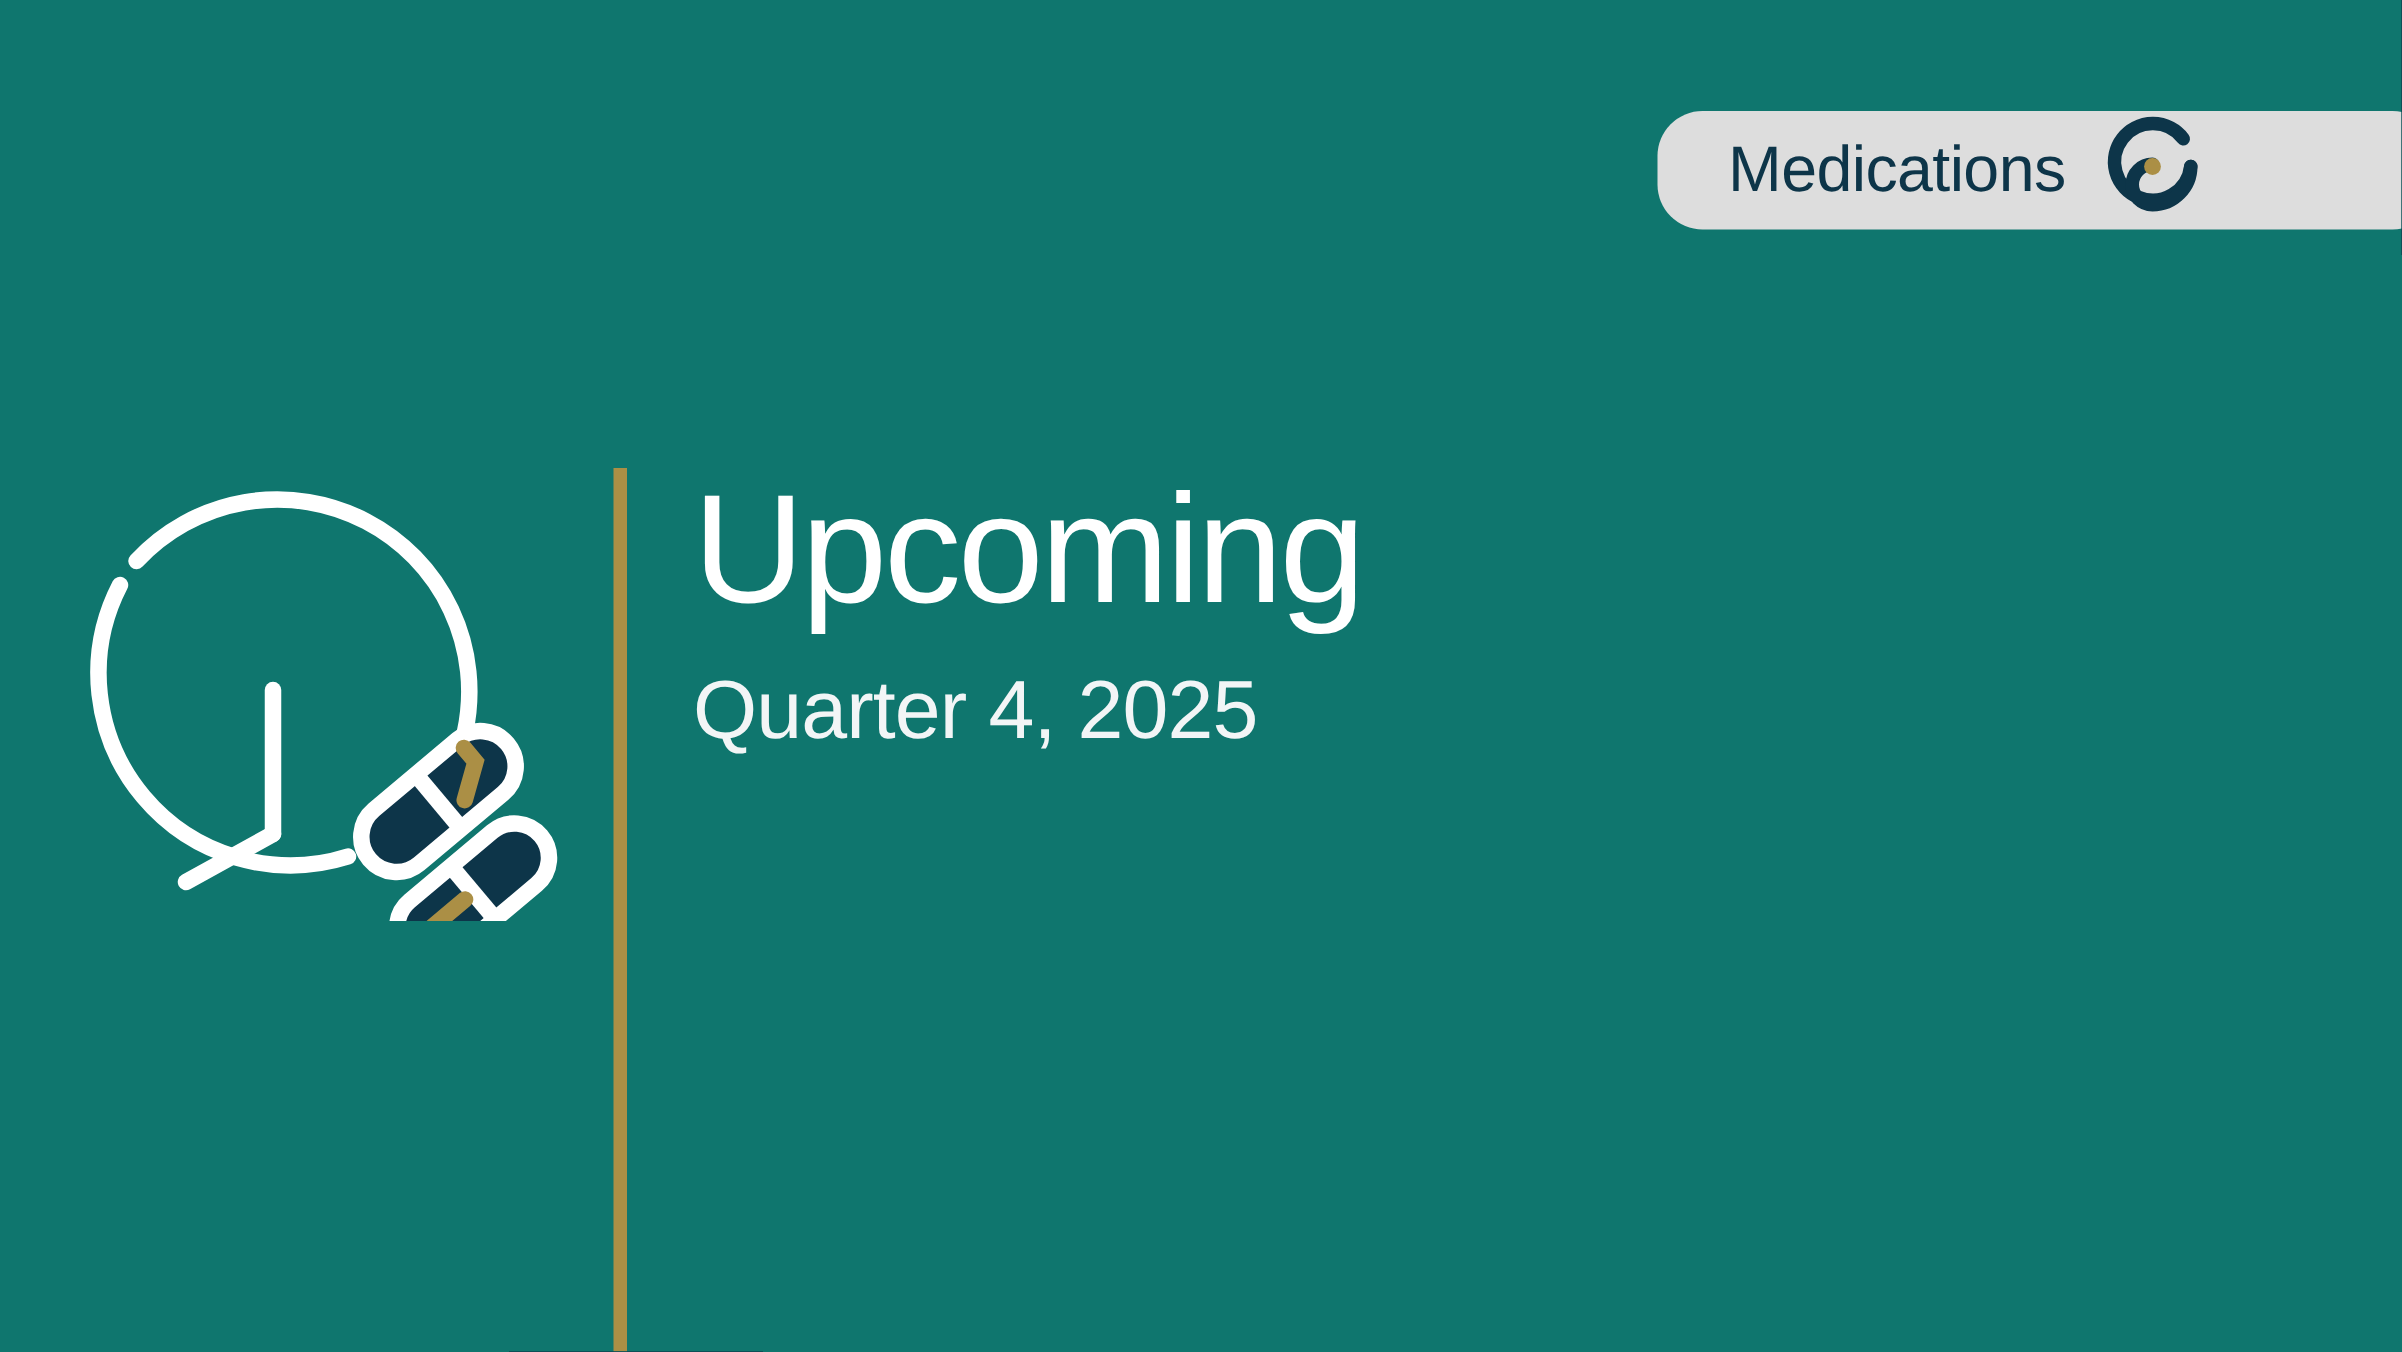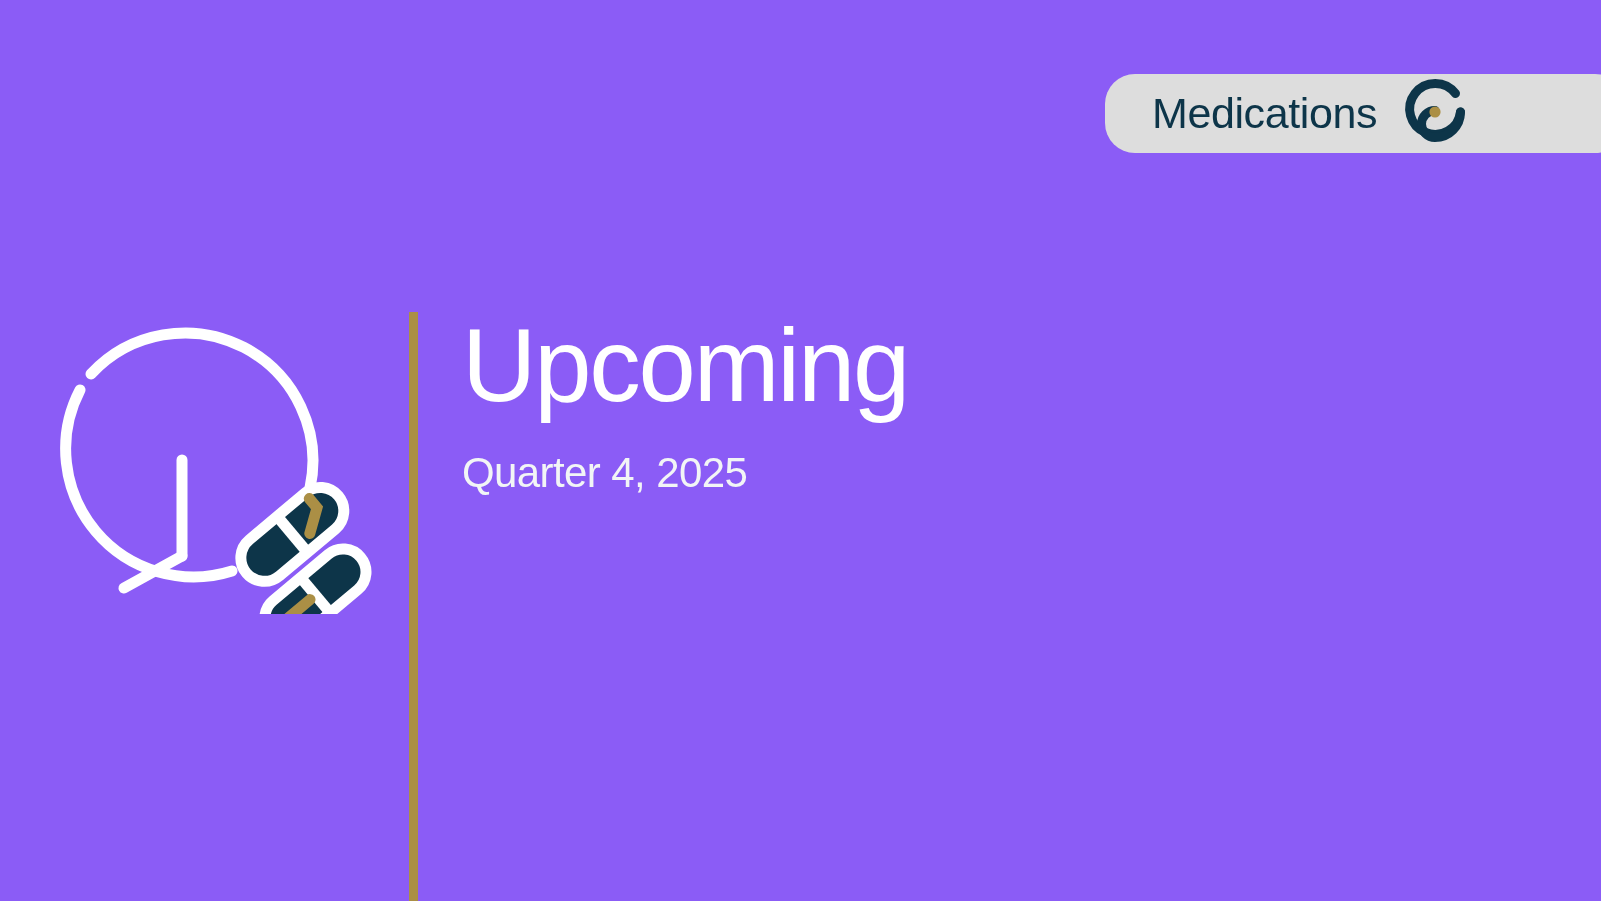--- a/index.html
+++ b/index.html
@@ -4,21 +4,21 @@
 <style>
   html, body {
     margin: 0;
     padding: 0;
     background: #0d3549;
   }
   #slide {
     position: relative;
     width: 1601px;
     height: 901px;
-    background: #8b5cf6;
+    background: #0f766e;
     overflow: hidden;
     font-family: "Liberation Sans", sans-serif;
   }
 
   
   #category-badge {
     position: absolute;
     left: 1105px;
     top: 74px;
     width: 520px;
@@ -73,21 +73,21 @@
   .title-line {
     font-size: 103px;
     line-height: 108px;
     color: #ffffff;
     font-weight: 400;
     letter-spacing: -2.2px;
     white-space: nowrap;
   }
   #slide-subtitle {
     margin-top: 22px;
-    font-size: 42px;
+    font-size: 55px;
     line-height: 62px;
     color: #f2f5f6;
     font-weight: 300;
     letter-spacing: -0.6px;
     white-space: nowrap;
   }
 </style>
 </head>
 <body>
 

